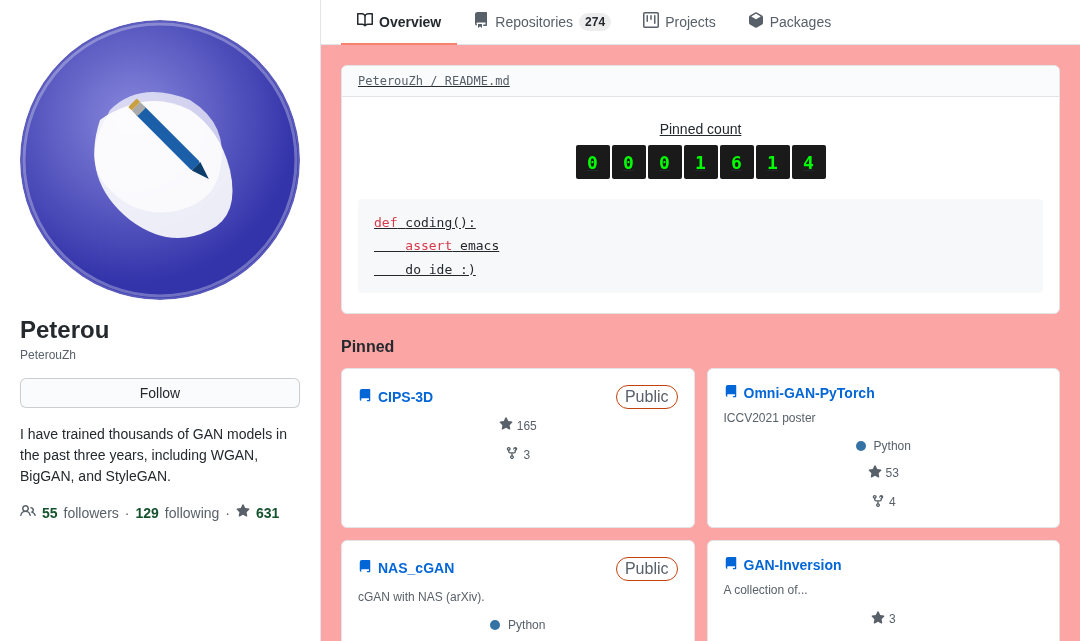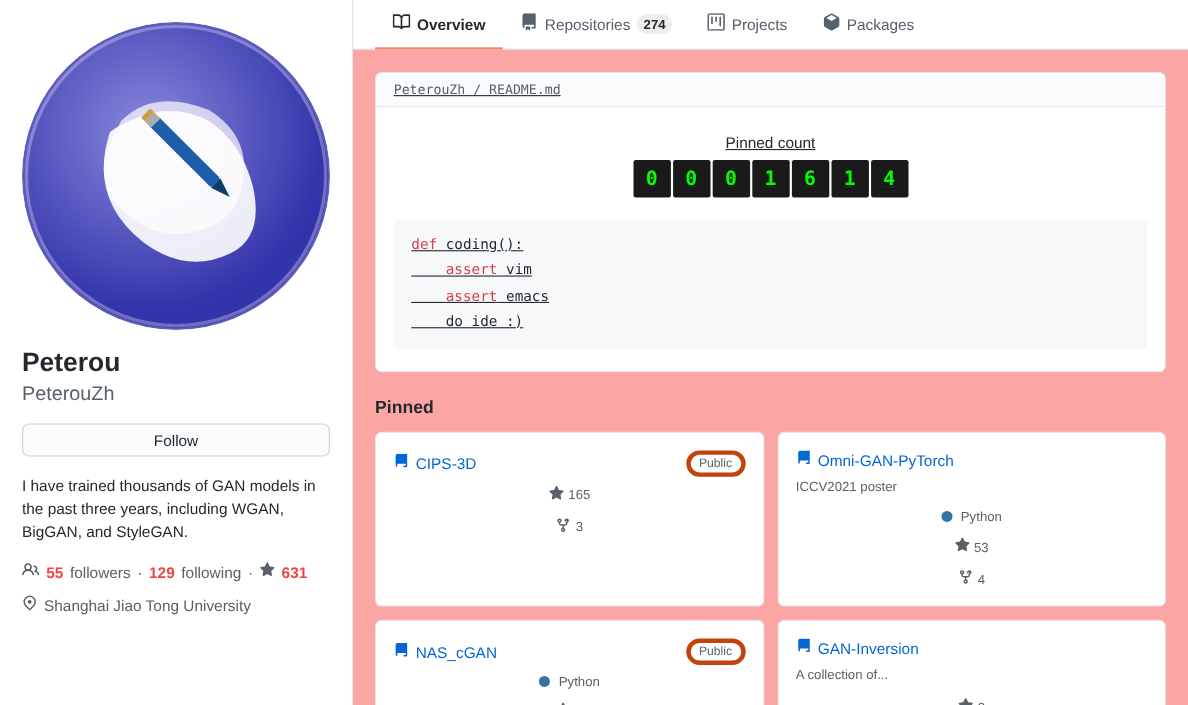--- a/index.html
+++ b/index.html
@@ -43,21 +43,21 @@
     }
 
     .username-display {
       font-size: 24px;
       font-weight: 600;
       color: #24292e;
       margin-bottom: 4px;
     }
 
     .username-handle {
-      font-size: 18px;
+      font-size: 12px;
       font-weight: 300;
       color: #586069;
       margin-bottom: 16px;
     }
 
     .follow-btn {
       width: 100%;
       padding: 6px 16px;
       background: #fafbfc;
       border: 1px solid rgba(27,31,35,0.2);
@@ -82,21 +82,21 @@
       display: flex;
       align-items: center;
       gap: 6px;
       font-size: 14px;
       color: #586069;
       margin-bottom: 12px;
       flex-wrap: wrap;
     }
 
     .stats a {
-      color: #ef4444;
+      color: #14532d;
       font-weight: 600;
       text-decoration: none;
     }
 
     .stats .dot {
       color: #586069;
     }
 
     .location-row {
       display: flex;
@@ -247,31 +247,31 @@
 
     .pinned-card-header {
       display: flex;
       align-items: center;
       justify-content: space-between;
       margin-bottom: 8px;
     }
 
     .pinned-repo-name {
       color: #0366d6;
-      font-weight: 400;
-      font-size: 14px;
-      display: flex;
-      align-items: flex-end;
+      font-weight: 700;
+      font-size: 14px;
+      display: flex;
+      align-items: flex-start;
       gap: 6px;
     }
 
     .public-badge {
-      font-size: 11px;
-      color: #586069;
-      border: 4px solid #c2410c;
+      font-size: 16px;
+      color: #586069;
+      border: 1px solid #c2410c;
       border-radius: 20px;
       padding: 2px 8px;
     }
 
     .pinned-desc {
       font-size: 12px;
       color: #586069;
       margin-bottom: 12px;
       line-height: 1.4;
     }
@@ -358,28 +358,20 @@
       <span class="dot">·</span>
 
       <span>
         <svg width="14" height="14" viewBox="0 0 16 16" fill="#586069">
           <path d="M8 .25a.75.75 0 01.673.418l1.882 3.815 4.21.612a.75.75 0 01.416 1.279l-3.046 2.97.719 4.192a.75.75 0 01-1.088.791L8 12.347l-3.766 1.98a.75.75 0 01-1.088-.79l.72-4.194L.872 6.374a.75.75 0 01.416-1.28l4.21-.611L7.327.668A.75.75 0 018 .25z"></path>
         </svg>
       </span>
       <a>631</a>
     </div>
 
-    <div class="location-row">
-      <span>
-        <svg width="14" height="14" viewBox="0 0 16 16" fill="#586069">
-          <path d="M11.536 3.464a5 5 0 010 7.072L8 14.07l-3.536-3.534a5 5 0 117.072-7.072v.001zm1.06 8.132a6.5 6.5 0 10-9.192 0l3.535 3.536a1.5 1.5 0 002.122 0l3.535-3.536zM8 9a2 2 0 100-4 2 2 0 000 4z"></path>
-        </svg>
-      </span>
-      <span>Shanghai Jiao Tong University</span>
-    </div>
   </div>
 
   <div class="main">
 
     <div class="tabs">
 
       <div class="tab active">
         <span>
           <svg width="16" height="16" viewBox="0 0 16 16" fill="currentColor">
             <path d="M0 1.75A.75.75 0 01.75 1h4.253c1.227 0 2.317.59 3 1.501A3.744 3.744 0 0111.006 1h4.245a.75.75 0 01.75.75v10.5a.75.75 0 01-.75.75h-4.507a2.25 2.25 0 00-1.591.659l-.622.621a.75.75 0 01-1.062 0l-.622-.621A2.25 2.25 0 005.258 13H.75a.75.75 0 01-.75-.75zm7.251 10.324l.004-5.073-.002-2.253A2.25 2.25 0 005.003 2.5H1.5v9h3.757a3.75 3.75 0 011.994.574zM8.755 4.75l-.004 7.322a3.752 3.752 0 011.992-.572H14.5v-9h-3.495a2.25 2.25 0 00-2.25 2.25z"></path>
@@ -427,21 +419,20 @@
             <div class="digit-box">0</div>
             <div class="digit-box">0</div>
             <div class="digit-box">0</div>
             <div class="digit-box">1</div>
             <div class="digit-box">6</div>
             <div class="digit-box">1</div>
             <div class="digit-box">4</div>
           </div>
           <div class="code-block">
             <div><span class="kw-def">def</span> <span class="kw-text">coding():</span></div>
-            <div>&nbsp;&nbsp;&nbsp;&nbsp;<span class="kw-assert">assert</span> <span class="kw-text">vim</span></div>
             <div>&nbsp;&nbsp;&nbsp;&nbsp;<span class="kw-assert">assert</span> <span class="kw-text">emacs</span></div>
             <div>&nbsp;&nbsp;&nbsp;&nbsp;<span class="kw-text">do ide :)</span></div>
           </div>
         </div>
       </div>
 
       <div class="pinned-label">Pinned</div>
 
       <div class="pinned-grid">
 
@@ -518,20 +509,21 @@
             <div class="pinned-repo-name">
               <span>
                 <svg width="14" height="14" viewBox="0 0 16 16" fill="#0366d6">
                   <path d="M2 2.5A2.5 2.5 0 014.5 0h8.75a.75.75 0 01.75.75v12.5a.75.75 0 01-.75.75h-2.5a.75.75 0 110-1.5h1.75v-2h-8a1 1 0 00-.714 1.7.75.75 0 01-1.072 1.05A2.495 2.495 0 012 11.5v-9zm10.5-1V9h-8c-.356 0-.694.074-1 .208V2.5a1 1 0 011-1h8z"></path>
                 </svg>
               </span>
               <a style="color:#0366d6; text-decoration:none;">NAS_cGAN</a>
             </div>
             <span class="public-badge">Public</span>
           </div>
+          <div class="pinned-desc">cGAN with NAS (arXiv).</div>
           <div class="pinned-meta">
             <div class="meta-item">
               <span class="lang-dot lang-python"></span>
               <span>Python</span>
             </div>
             <div class="meta-item">
               <span>
                 <svg width="14" height="14" viewBox="0 0 16 16" fill="#586069">
                   <path d="M8 .25a.75.75 0 01.673.418l1.882 3.815 4.21.612a.75.75 0 01.416 1.279l-3.046 2.97.719 4.192a.75.75 0 01-1.088.791L8 12.347l-3.766 1.98a.75.75 0 01-1.088-.79l.72-4.194L.872 6.374a.75.75 0 01.416-1.28l4.21-.611L7.327.668A.75.75 0 018 .25z"></path>
                 </svg>

